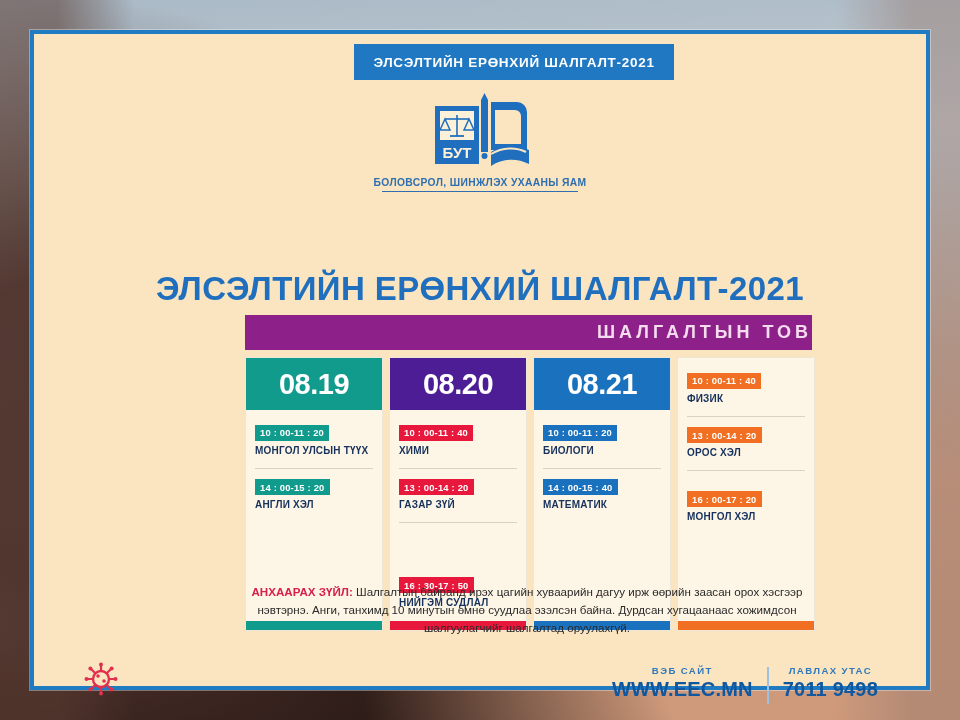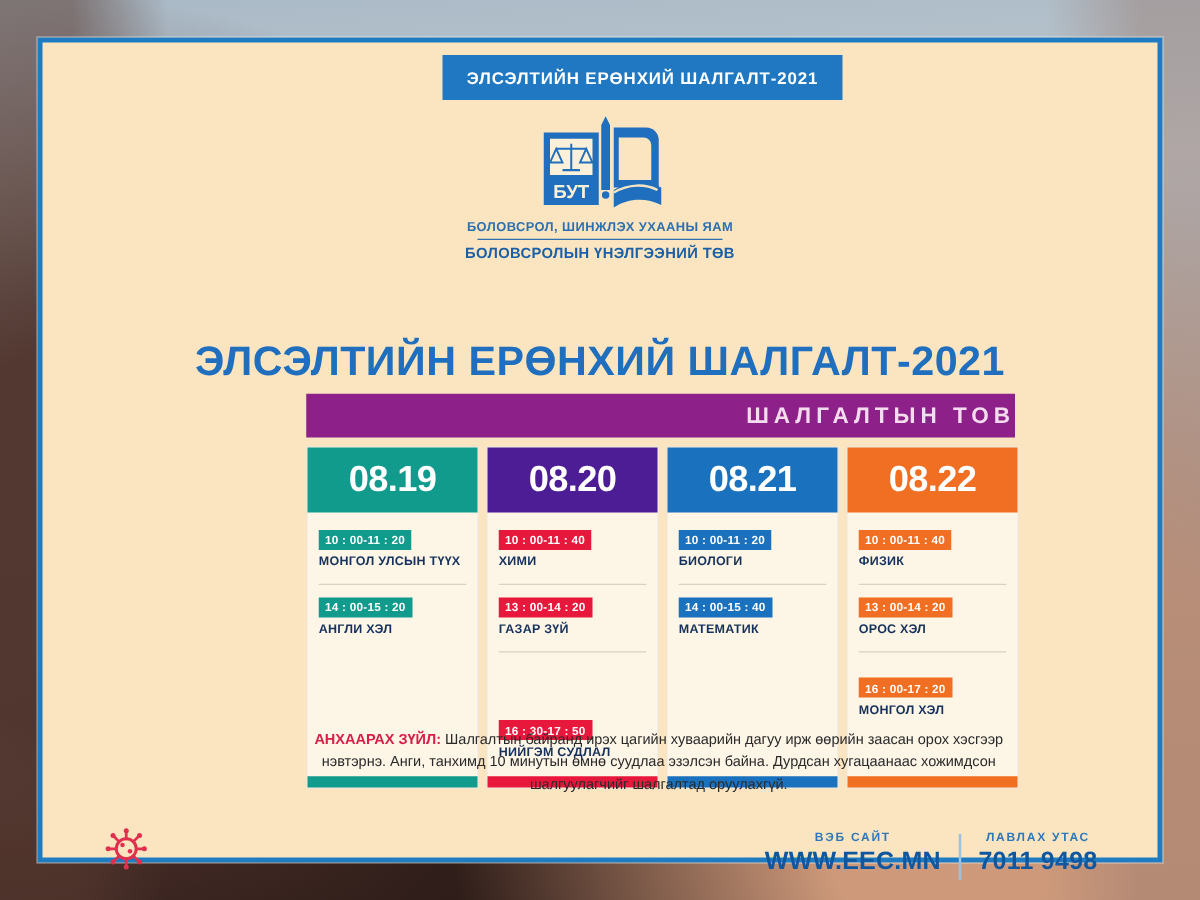--- a/index.html
+++ b/index.html
@@ -149,21 +149,20 @@
       <path d="M60 8 L63.5 1 L67 8 Z" fill="#1f6fbe"></path>
       <circle cx="63.5" cy="64" r="3" fill="#1f6fbe"></circle>
 
       <path d="M70 10 H96 a10 10 0 0 1 10 10 V58 H70 Z" fill="#1f6fbe"></path>
       <path d="M74 18 H94 a6 6 0 0 1 6 6 V52 H74 Z" fill="#fae5c0"></path>
       <path d="M70 60 C82 52, 96 52, 108 58 L108 72 C96 66, 82 66, 70 74 Z" fill="#1f6fbe"></path>
       <path d="M70 62 C82 55, 95 55, 105 60" fill="none" stroke="#fae5c0" stroke-width="2"></path>
     </svg>
     <div class="logo-line1">БОЛОВСРОЛ, ШИНЖЛЭХ УХААНЫ ЯАМ</div>
     <div class="logo-rule"></div>
-    <div class="logo-line2">БОЛОВСРОЛЫН ҮНЭЛГЭЭНИЙ ТӨВ</div>
   </div>
 
   <div id="mainTitle">ЭЛСЭЛТИЙН ЕРӨНХИЙ ШАЛГАЛТ-2021</div>
 
   <div id="subBanner">
     <span>ШАЛГАЛТЫН ТОВ</span>
   </div>
 
   <div id="cards">
       <div class="day-card">
@@ -185,21 +184,20 @@
       </div>
       <div class="day-card">
         <div class="day-head" style="background: rgb(26, 113, 189);">08.21</div>
         <div class="day-body">
           <div class="session"><span class="time-badge" style="background: rgb(26, 113, 189);">10 : 00-11 : 20</span><div class="subject">БИОЛОГИ</div></div>
           <div class="session"><span class="time-badge" style="background: rgb(26, 113, 189);">14 : 00-15 : 40</span><div class="subject">МАТЕМАТИК</div></div>
         </div>
         <div class="day-foot" style="background: rgb(26, 113, 189);"></div>
       </div>
       <div class="day-card">
-        <div class="day-head" style="background: rgb(240, 111, 34);">08.22</div>
         <div class="day-body">
           <div class="session"><span class="time-badge" style="background: rgb(240, 111, 34);">10 : 00-11 : 40</span><div class="subject">ФИЗИК</div></div>
           <div class="session"><span class="time-badge" style="background: rgb(240, 111, 34);">13 : 00-14 : 20</span><div class="subject">ОРОС ХЭЛ</div></div>
           <div class="session"><span class="time-badge" style="background: rgb(240, 111, 34); margin-top: 12px;">16 : 00-17 : 20</span><div class="subject">МОНГОЛ ХЭЛ</div></div>
         </div>
         <div class="day-foot" style="background: rgb(240, 111, 34);"></div>
       </div>
     </div>
 
   <div id="note">

